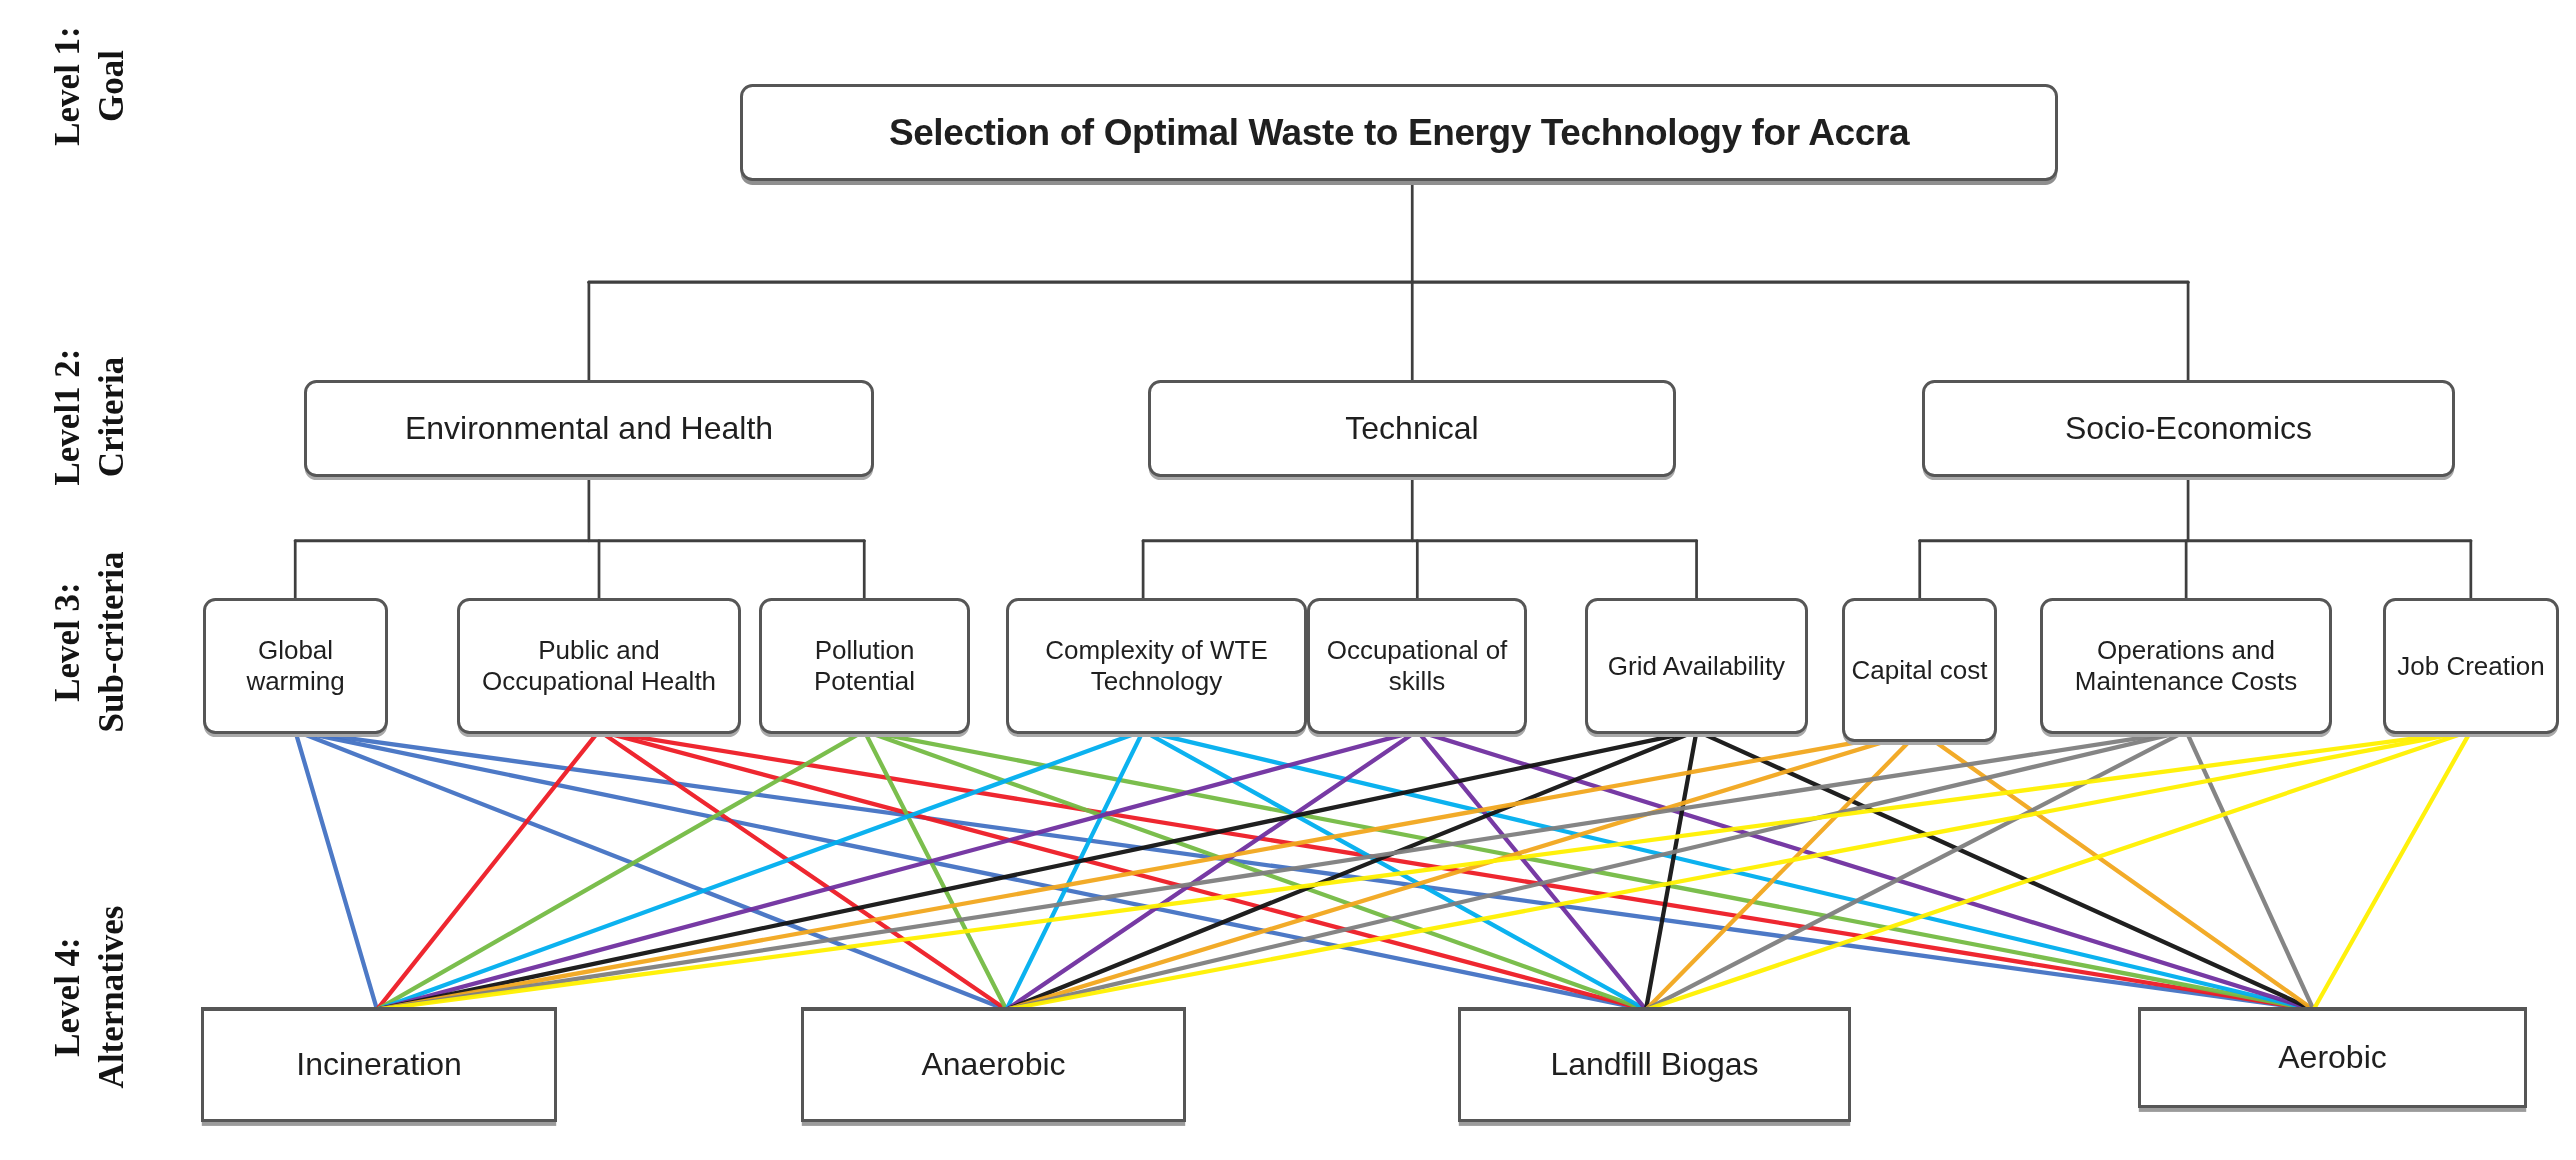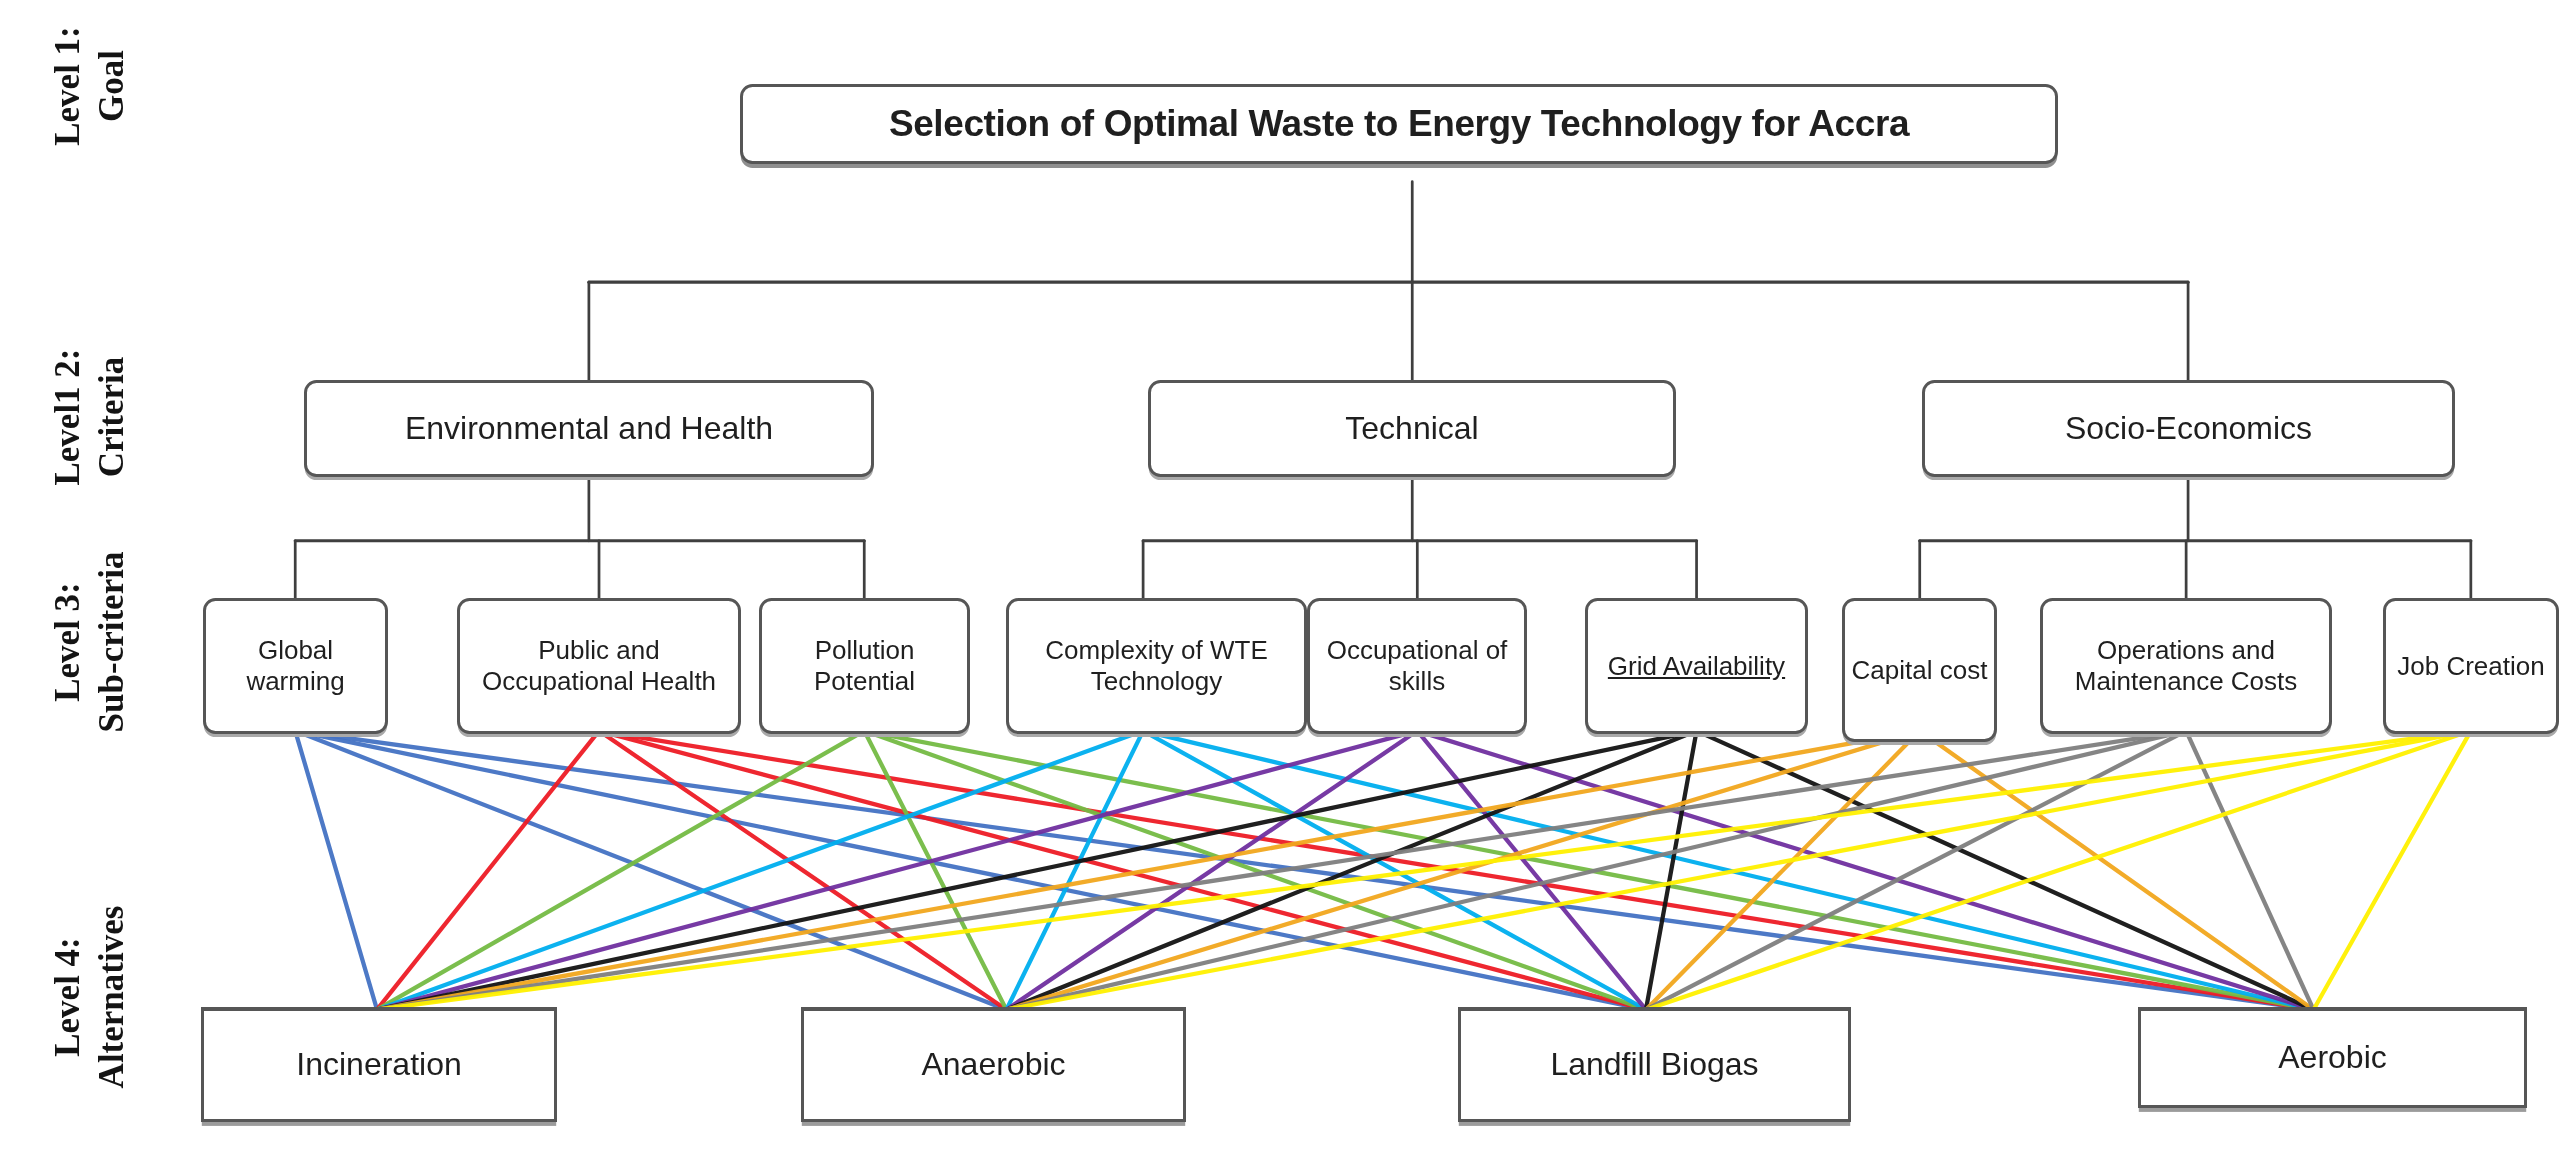--- a/index.html
+++ b/index.html
@@ -93,21 +93,21 @@
   </div>
   <div class="lvl" style="left:-74px;top:576px;">
     <span>Level 3:</span>
     <span>Sub-criteria</span>
   </div>
   <div class="lvl" style="left:-74px;top:931px;">
     <span>Level 4:</span>
     <span>Alternatives</span>
   </div>
 
-  <div class="box round goal-box" style="left:740px;top:84px;width:1318px;height:80px;">
+  <div class="box round goal-box" style="left:740px;top:84px;width:1318px;height:97px;">
     <span>Selection of Optimal Waste to Energy Technology for Accra</span>
   </div>
 
   <div id="boxes">
       <div class="box round crit-box" style="left: 304px; top: 380px; width: 570px; height: 97px; align-items: center;">
         <span>Environmental and Health</span>
       </div>
       <div class="box round crit-box" style="left: 1148px; top: 380px; width: 528px; height: 97px;">
         <span>Technical</span>
       </div>
@@ -122,21 +122,21 @@
       </div>
       <div class="box round sub-box" style="left: 759px; top: 598px; width: 211px; height: 136px;">
         <span>Pollution Potential</span>
       </div>
       <div class="box round sub-box" style="left: 1006px; top: 598px; width: 301px; height: 136px;">
         <span>Complexity of WTE Technology</span>
       </div>
       <div class="box round sub-box" style="left: 1307px; top: 598px; width: 220px; height: 136px;">
         <span>Occupational of skills</span>
       </div>
-      <div class="box round sub-box" style="left: 1585px; top: 598px; width: 223px; height: 136px; text-decoration: underline;">
+      <div class="box round sub-box" style="left: 1585px; top: 598px; width: 223px; height: 136px;">
         <span>Grid Availability</span>
       </div>
       <div class="box round sub-box" style="left: 1842px; top: 598px; width: 155px; height: 144px;">
         <span>Capital cost</span>
       </div>
       <div class="box round sub-box" style="left: 2040px; top: 598px; width: 292px; height: 136px;">
         <span>Operations and Maintenance Costs</span>
       </div>
       <div class="box round sub-box" style="left: 2383px; top: 598px; width: 176px; height: 136px;">
         <span>Job Creation</span>

